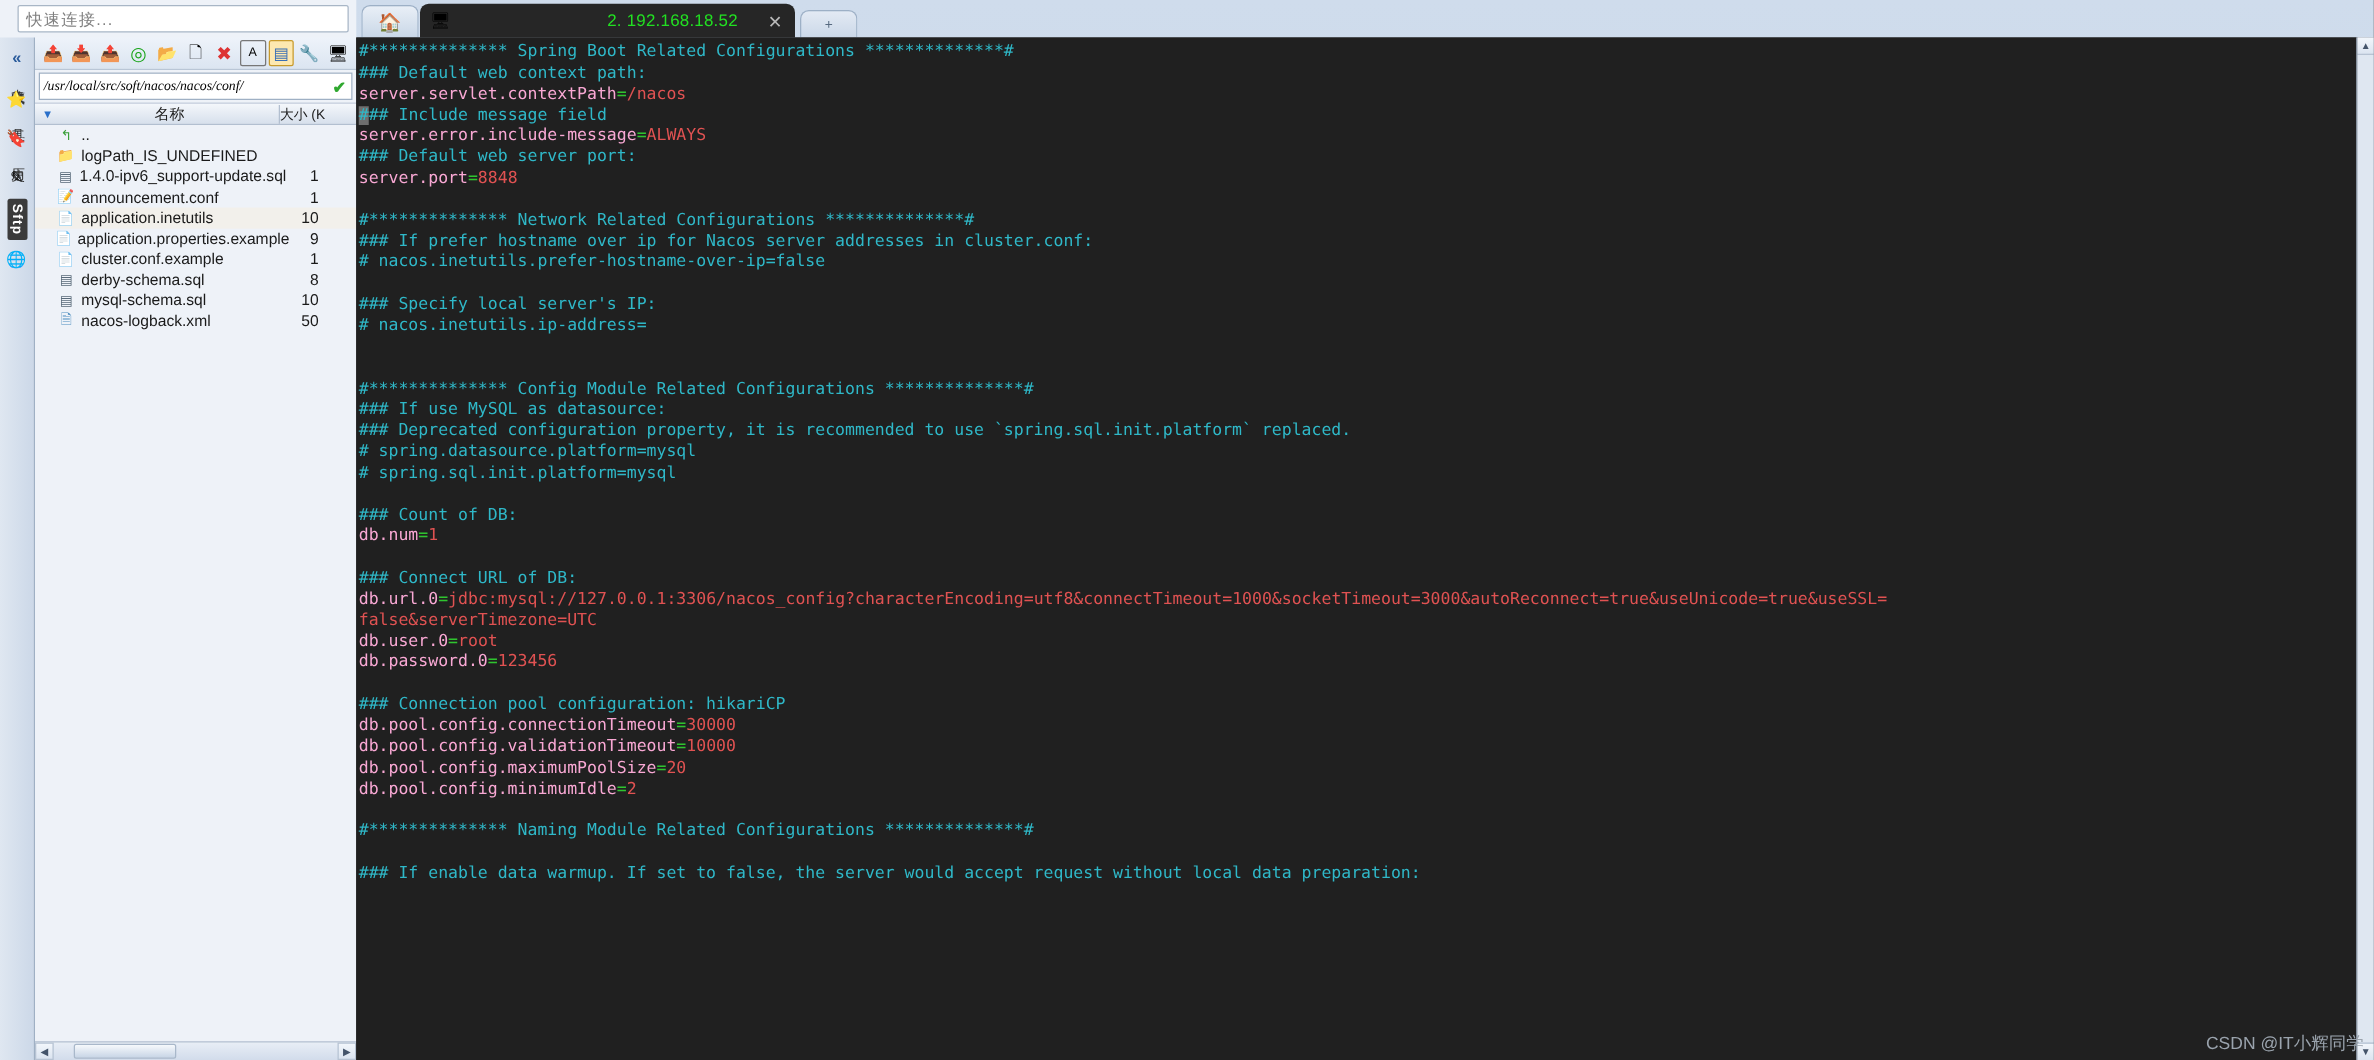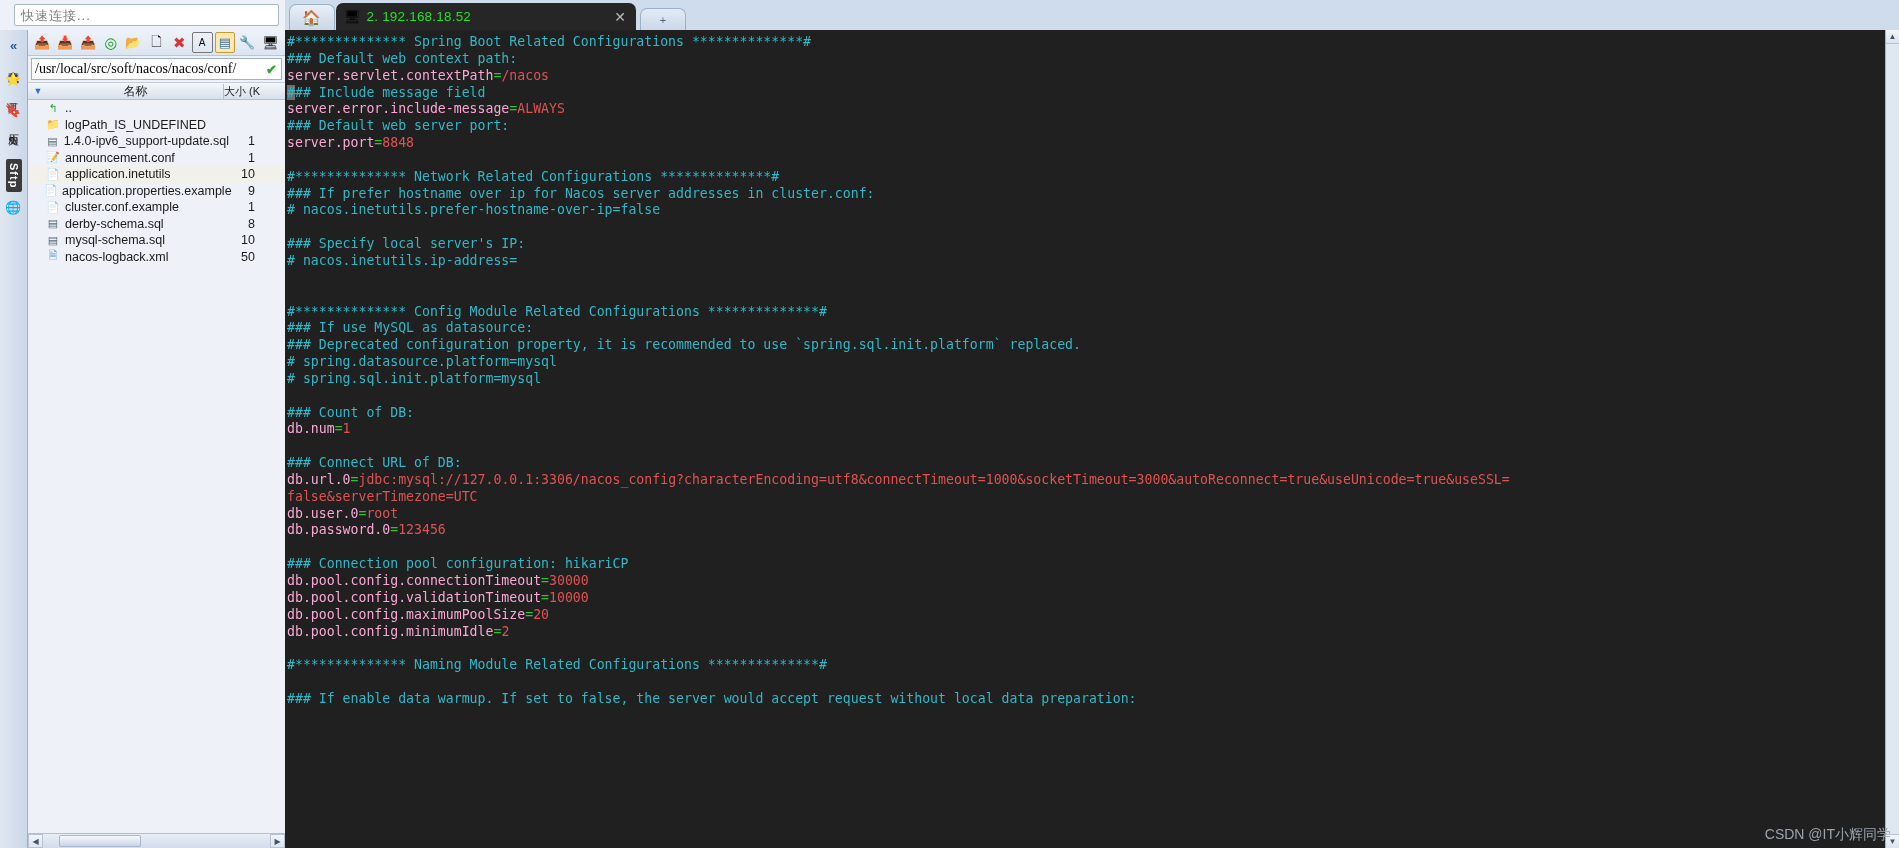--- a/index.html
+++ b/index.html
@@ -117,25 +117,26 @@
     height: 22px;
     display: flex;
     align-items: center;
     background: #fff;
     border: 1px solid #9fb0c4;
     margin: 2px 3px 2px 3px;
   }
   .path-row .pv {
     flex: 1;
     font-family: "Liberation Serif", serif;
-    font-size: 14px;
+    font-size: 11px;
     color: #000;
     padding-left: 3px;
     white-space: nowrap;
     overflow: hidden;
+    font-style: italic;
   }
   .path-row .check { color: #2fa82f; font-size: 13px; padding: 0 4px; font-weight: bold; }
   .col-head {
     height: 18px;
     display: flex;
     align-items: center;
     background: linear-gradient(#f4f7fb,#d7e0ec);
     border-top: 1px solid #c3cddb;
     border-bottom: 1px solid #b2bfd0;
     font-size: 12px;
@@ -220,20 +221,21 @@
     padding: 0 10px 0 8px;
     gap: 6px;
   }
   .tab-main .t-icon { font-size: 13px; line-height: 1; }
   .tab-main .t-label {
     color: #22e022;
     font-family: "Liberation Sans", sans-serif;
     font-size: 13.5px;
     flex: 1;
     letter-spacing: 0.2px;
+    text-align: right;
   }
   .tab-main .t-close { color: #b9b9b9; font-size: 14px; padding-left: 18px; }
   .tab-plus {
     width: 46px; height: 22px;
     background: linear-gradient(#e3eaf4,#cbd8e8);
     border: 1px solid #9db0c6;
     border-bottom: none;
     border-radius: 7px 7px 0 0;
     display: flex; align-items: center; justify-content: center;
     color: #56697f; font-size: 11px;

